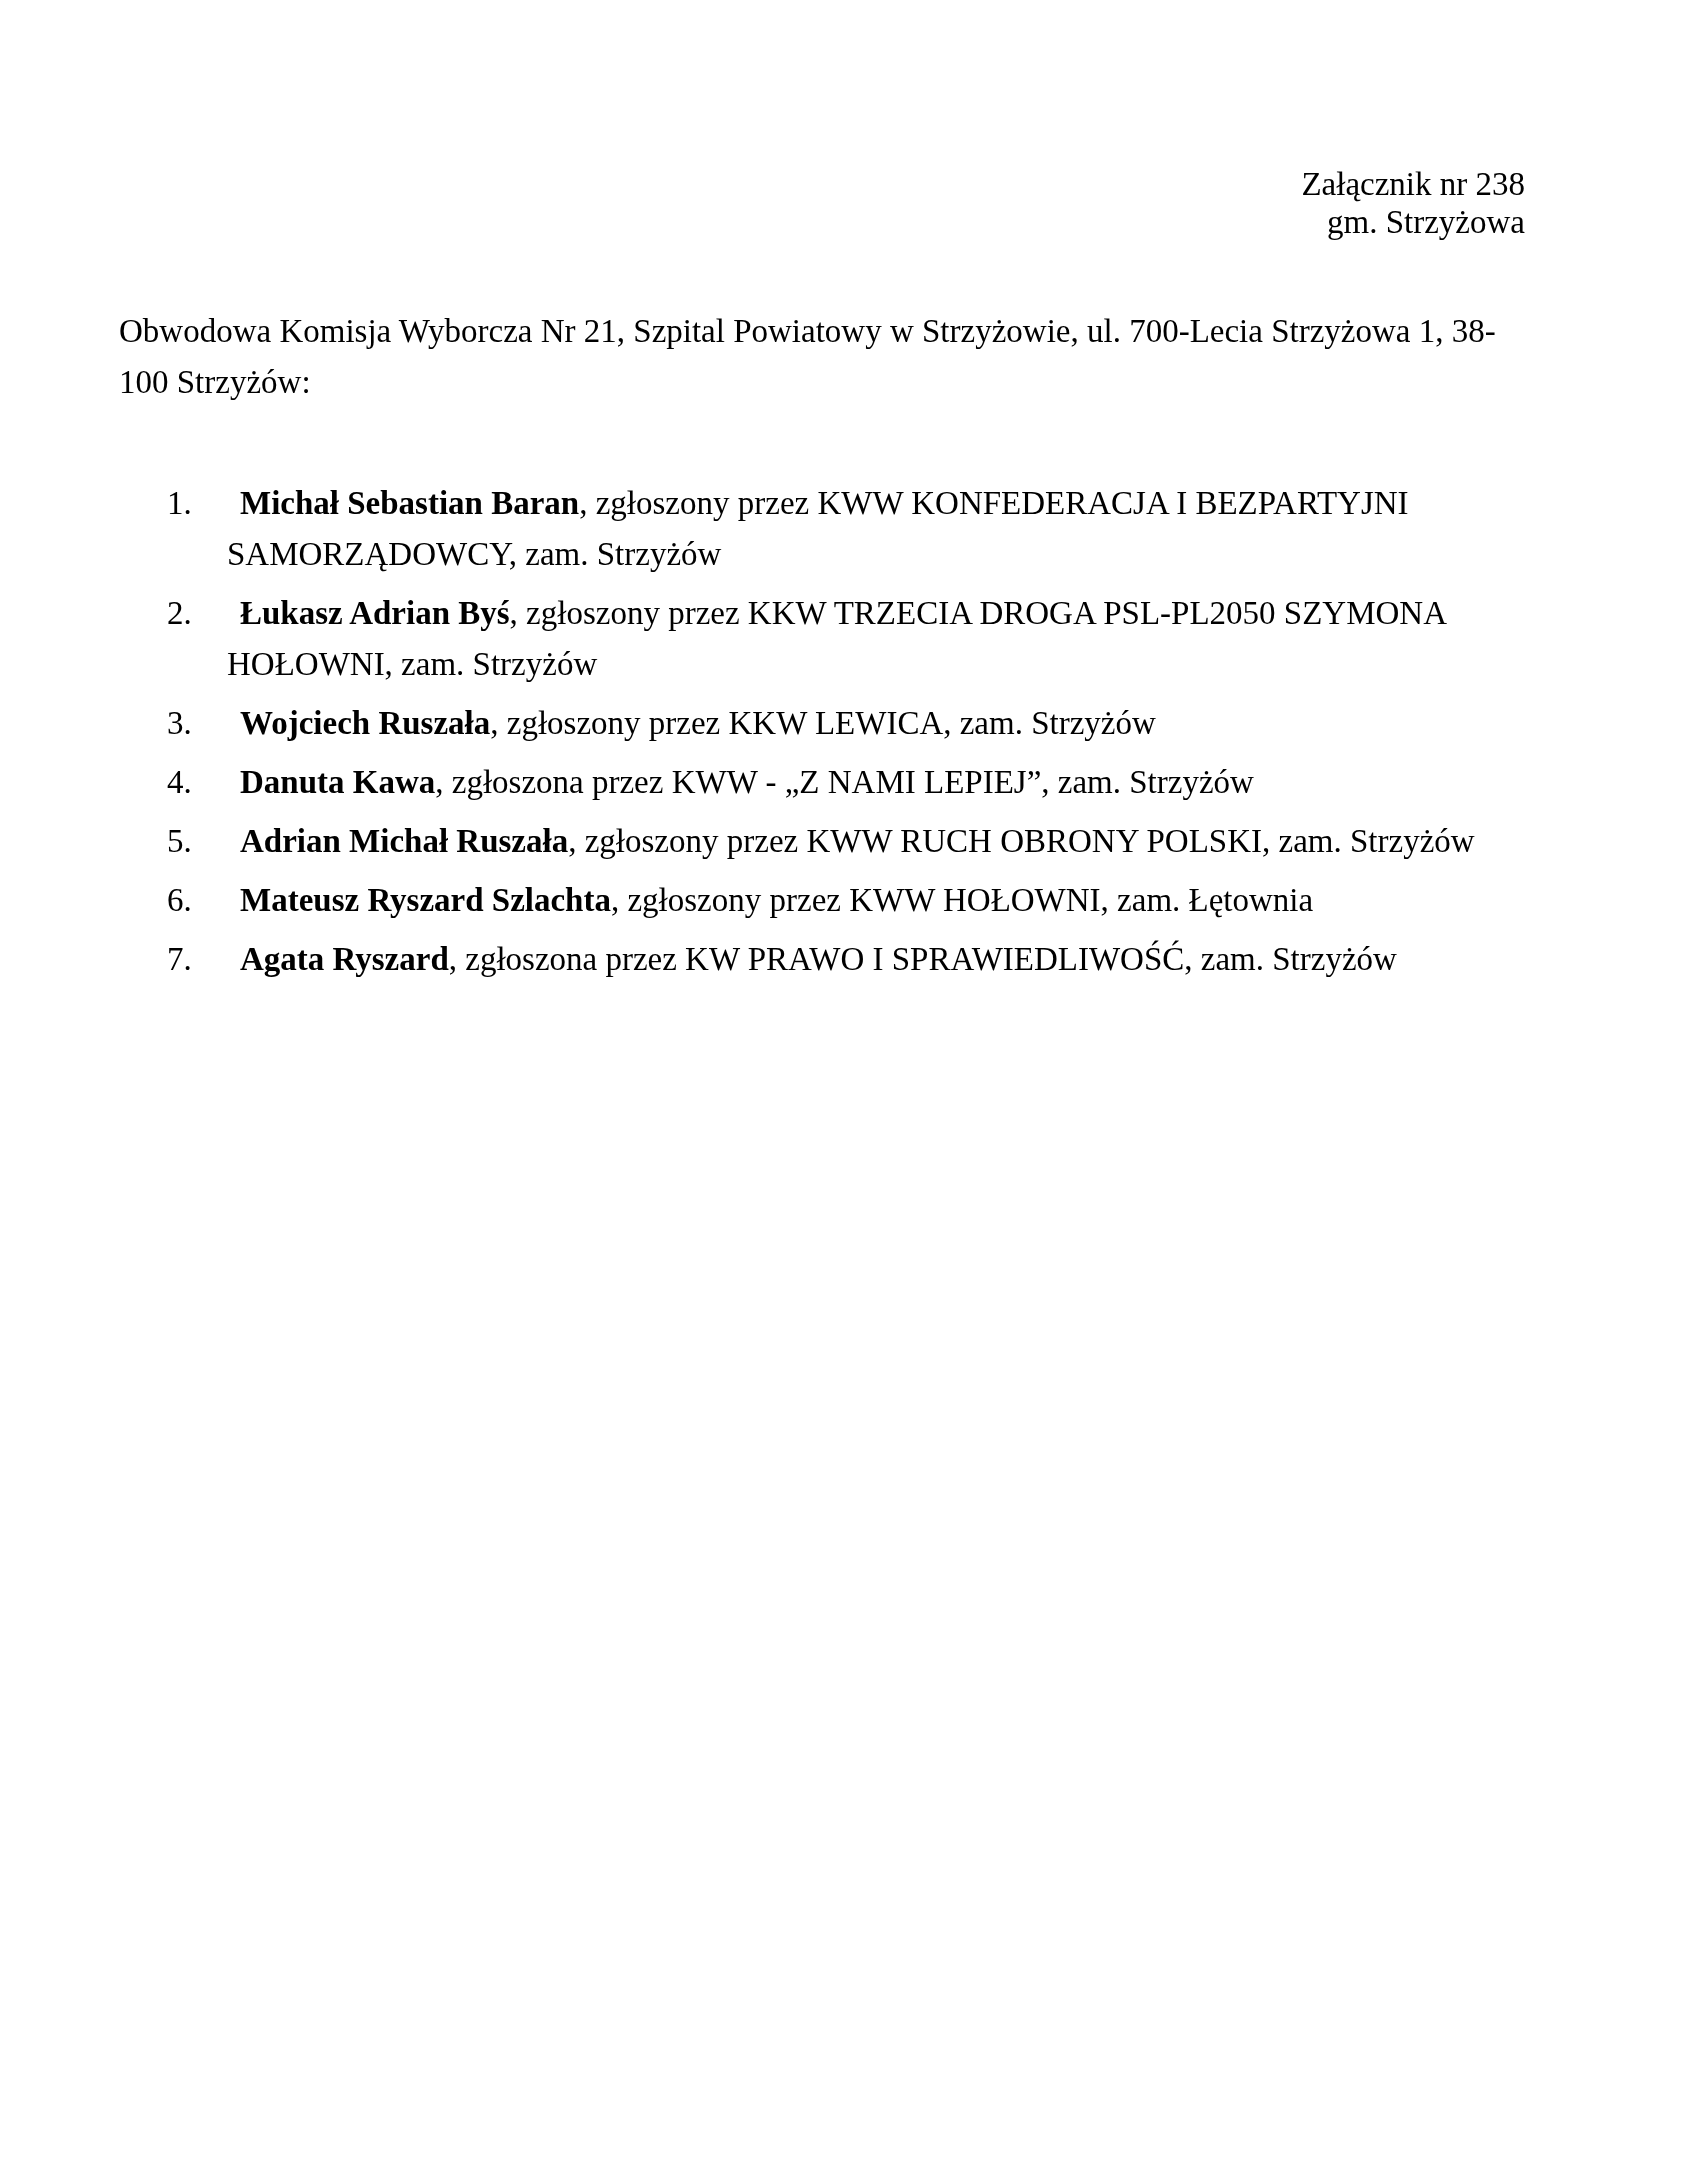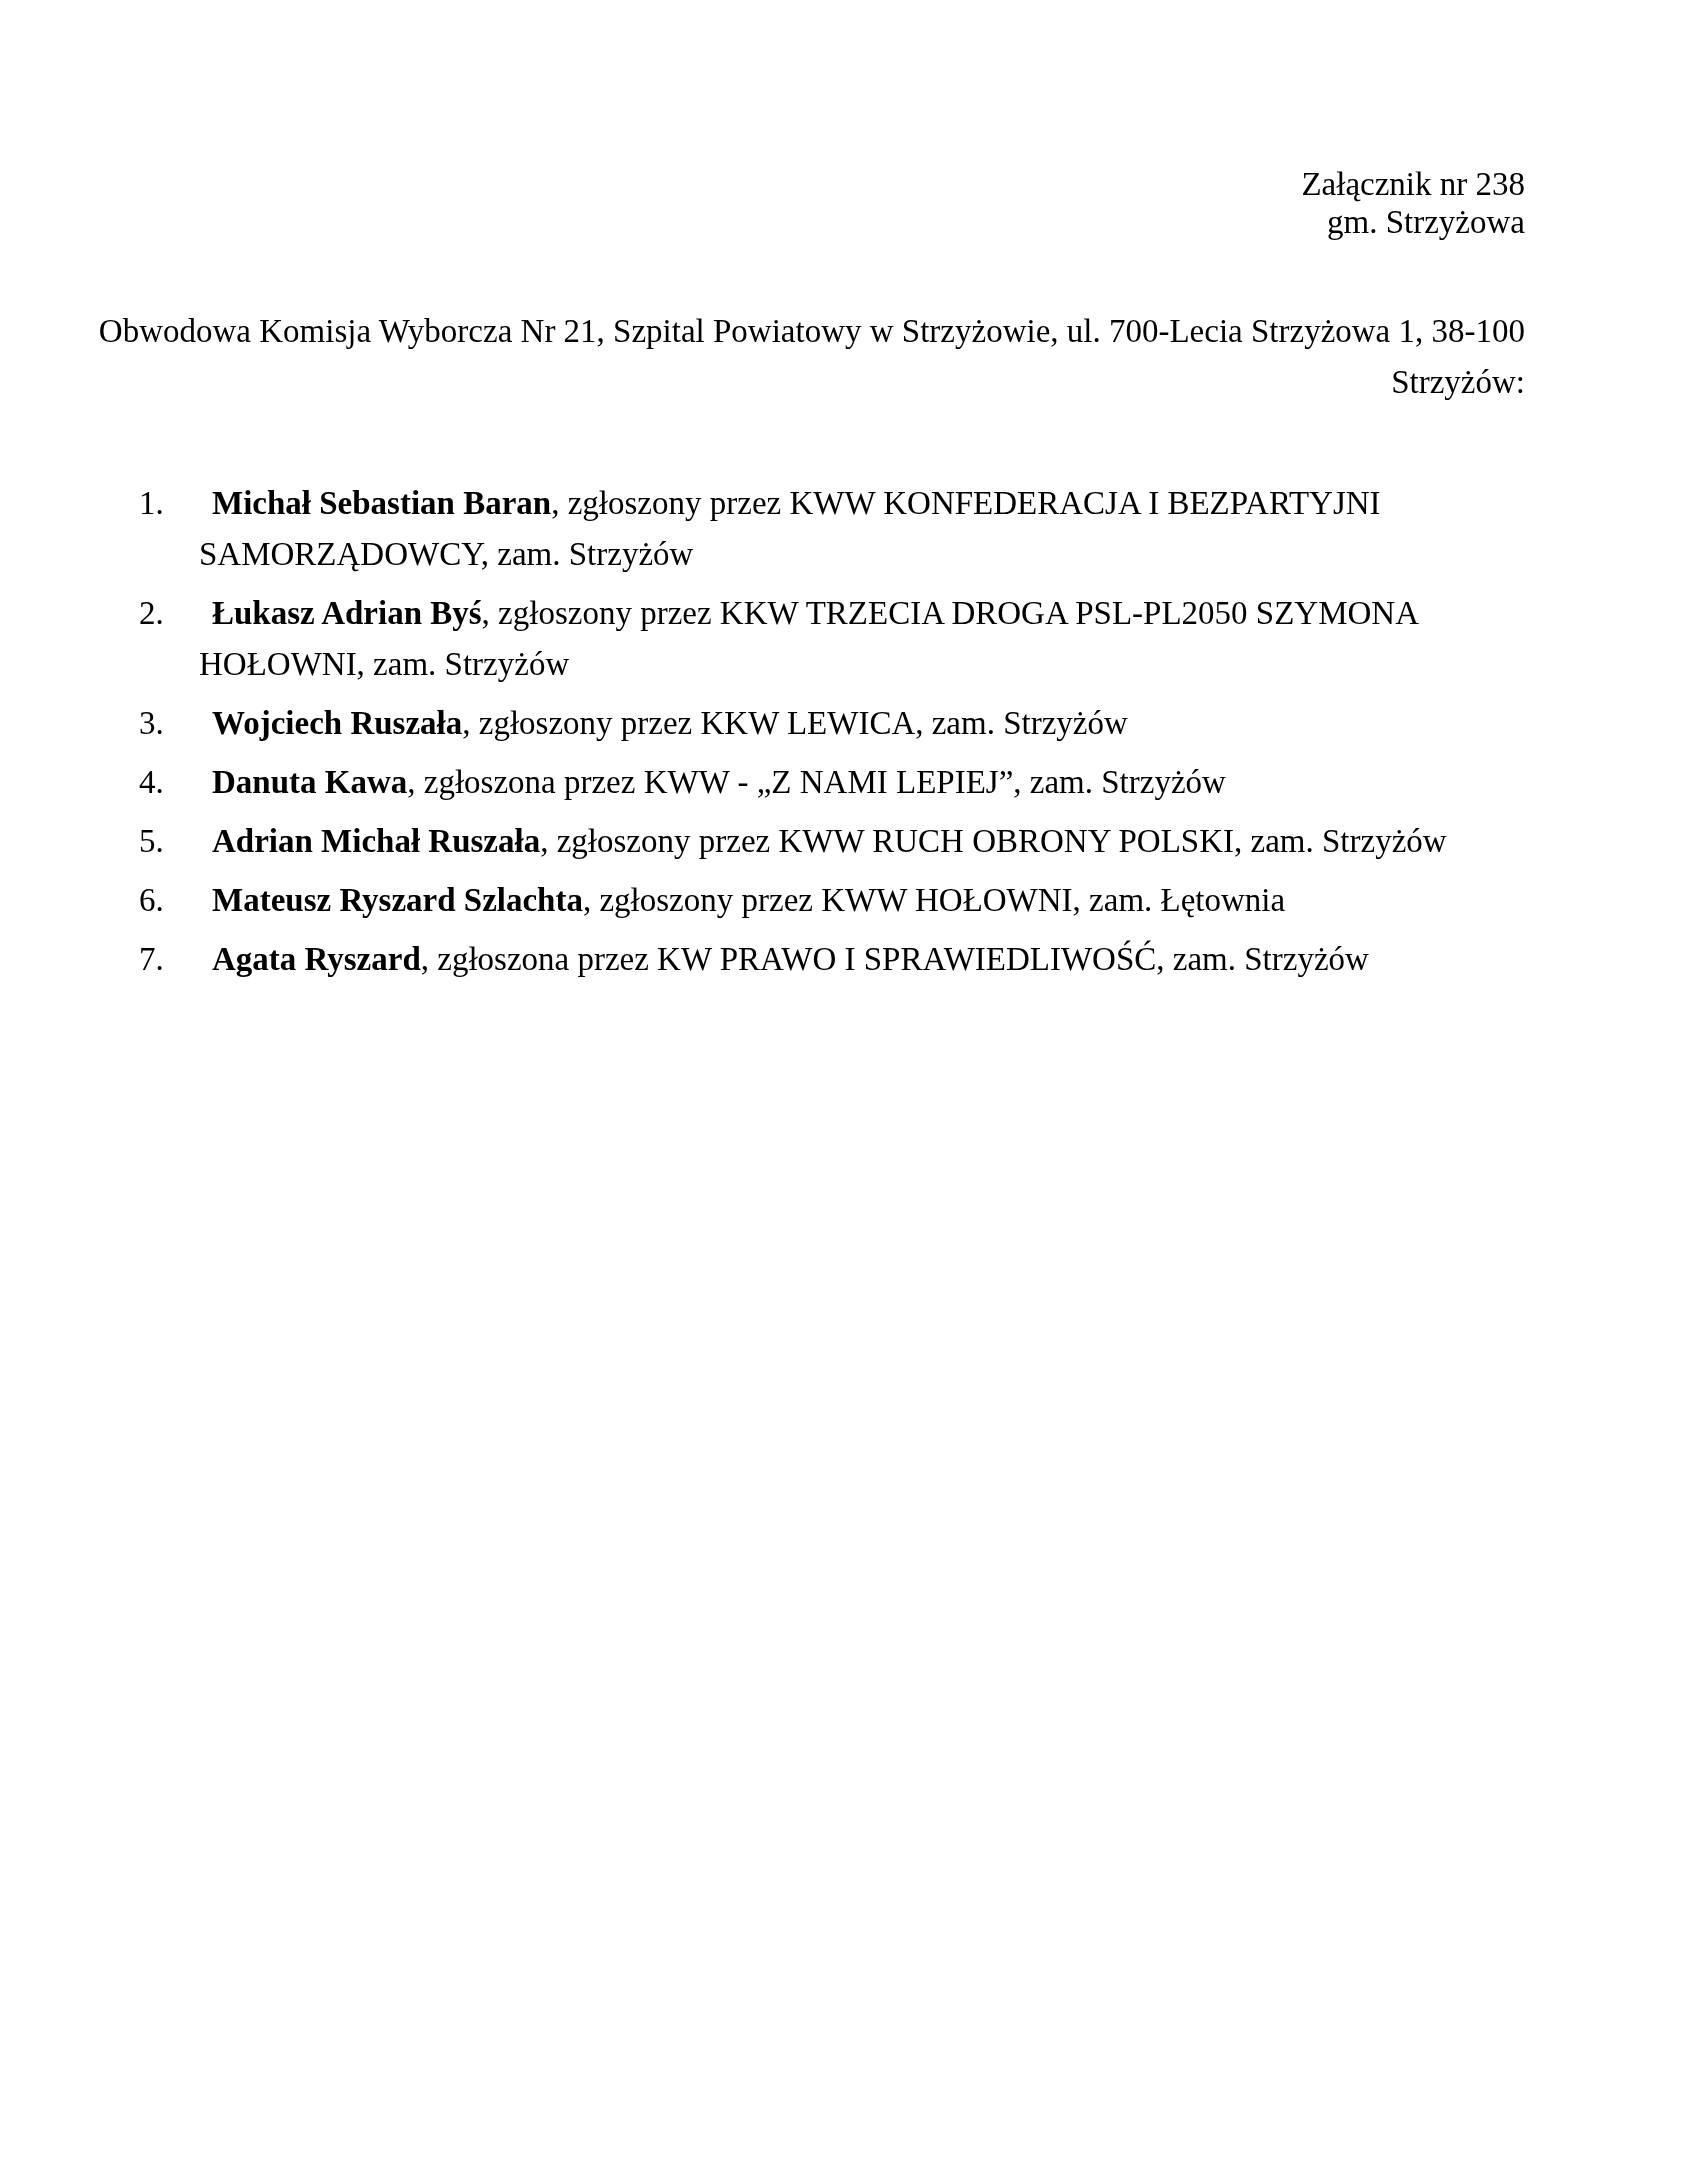--- a/index.html
+++ b/index.html
@@ -10,31 +10,31 @@
   }
   .page {
     position: relative;
     width: 1687px;
     height: 2183px;
     background: #ffffff;
     color: #000000;
     font-family: "Liberation Serif", "DejaVu Serif", serif;
     font-size: 33px;
     box-sizing: border-box;
-    padding: 165px 162px 0 91px;
+    padding: 165px 162px 0 119px;
     overflow: hidden;
   }
   .corner-header {
     text-align: right;
     line-height: 38px;
   }
   .intro {
     margin-top: 65px;
     line-height: 51px;
-    text-align: right;
+    text-align: left;
   }
   .candidate-list {
     margin-top: 70px;
   }
   .candidate-item {
     position: relative;
     padding-left: 108px;
     margin-bottom: 8px;
     line-height: 51px;
   }

